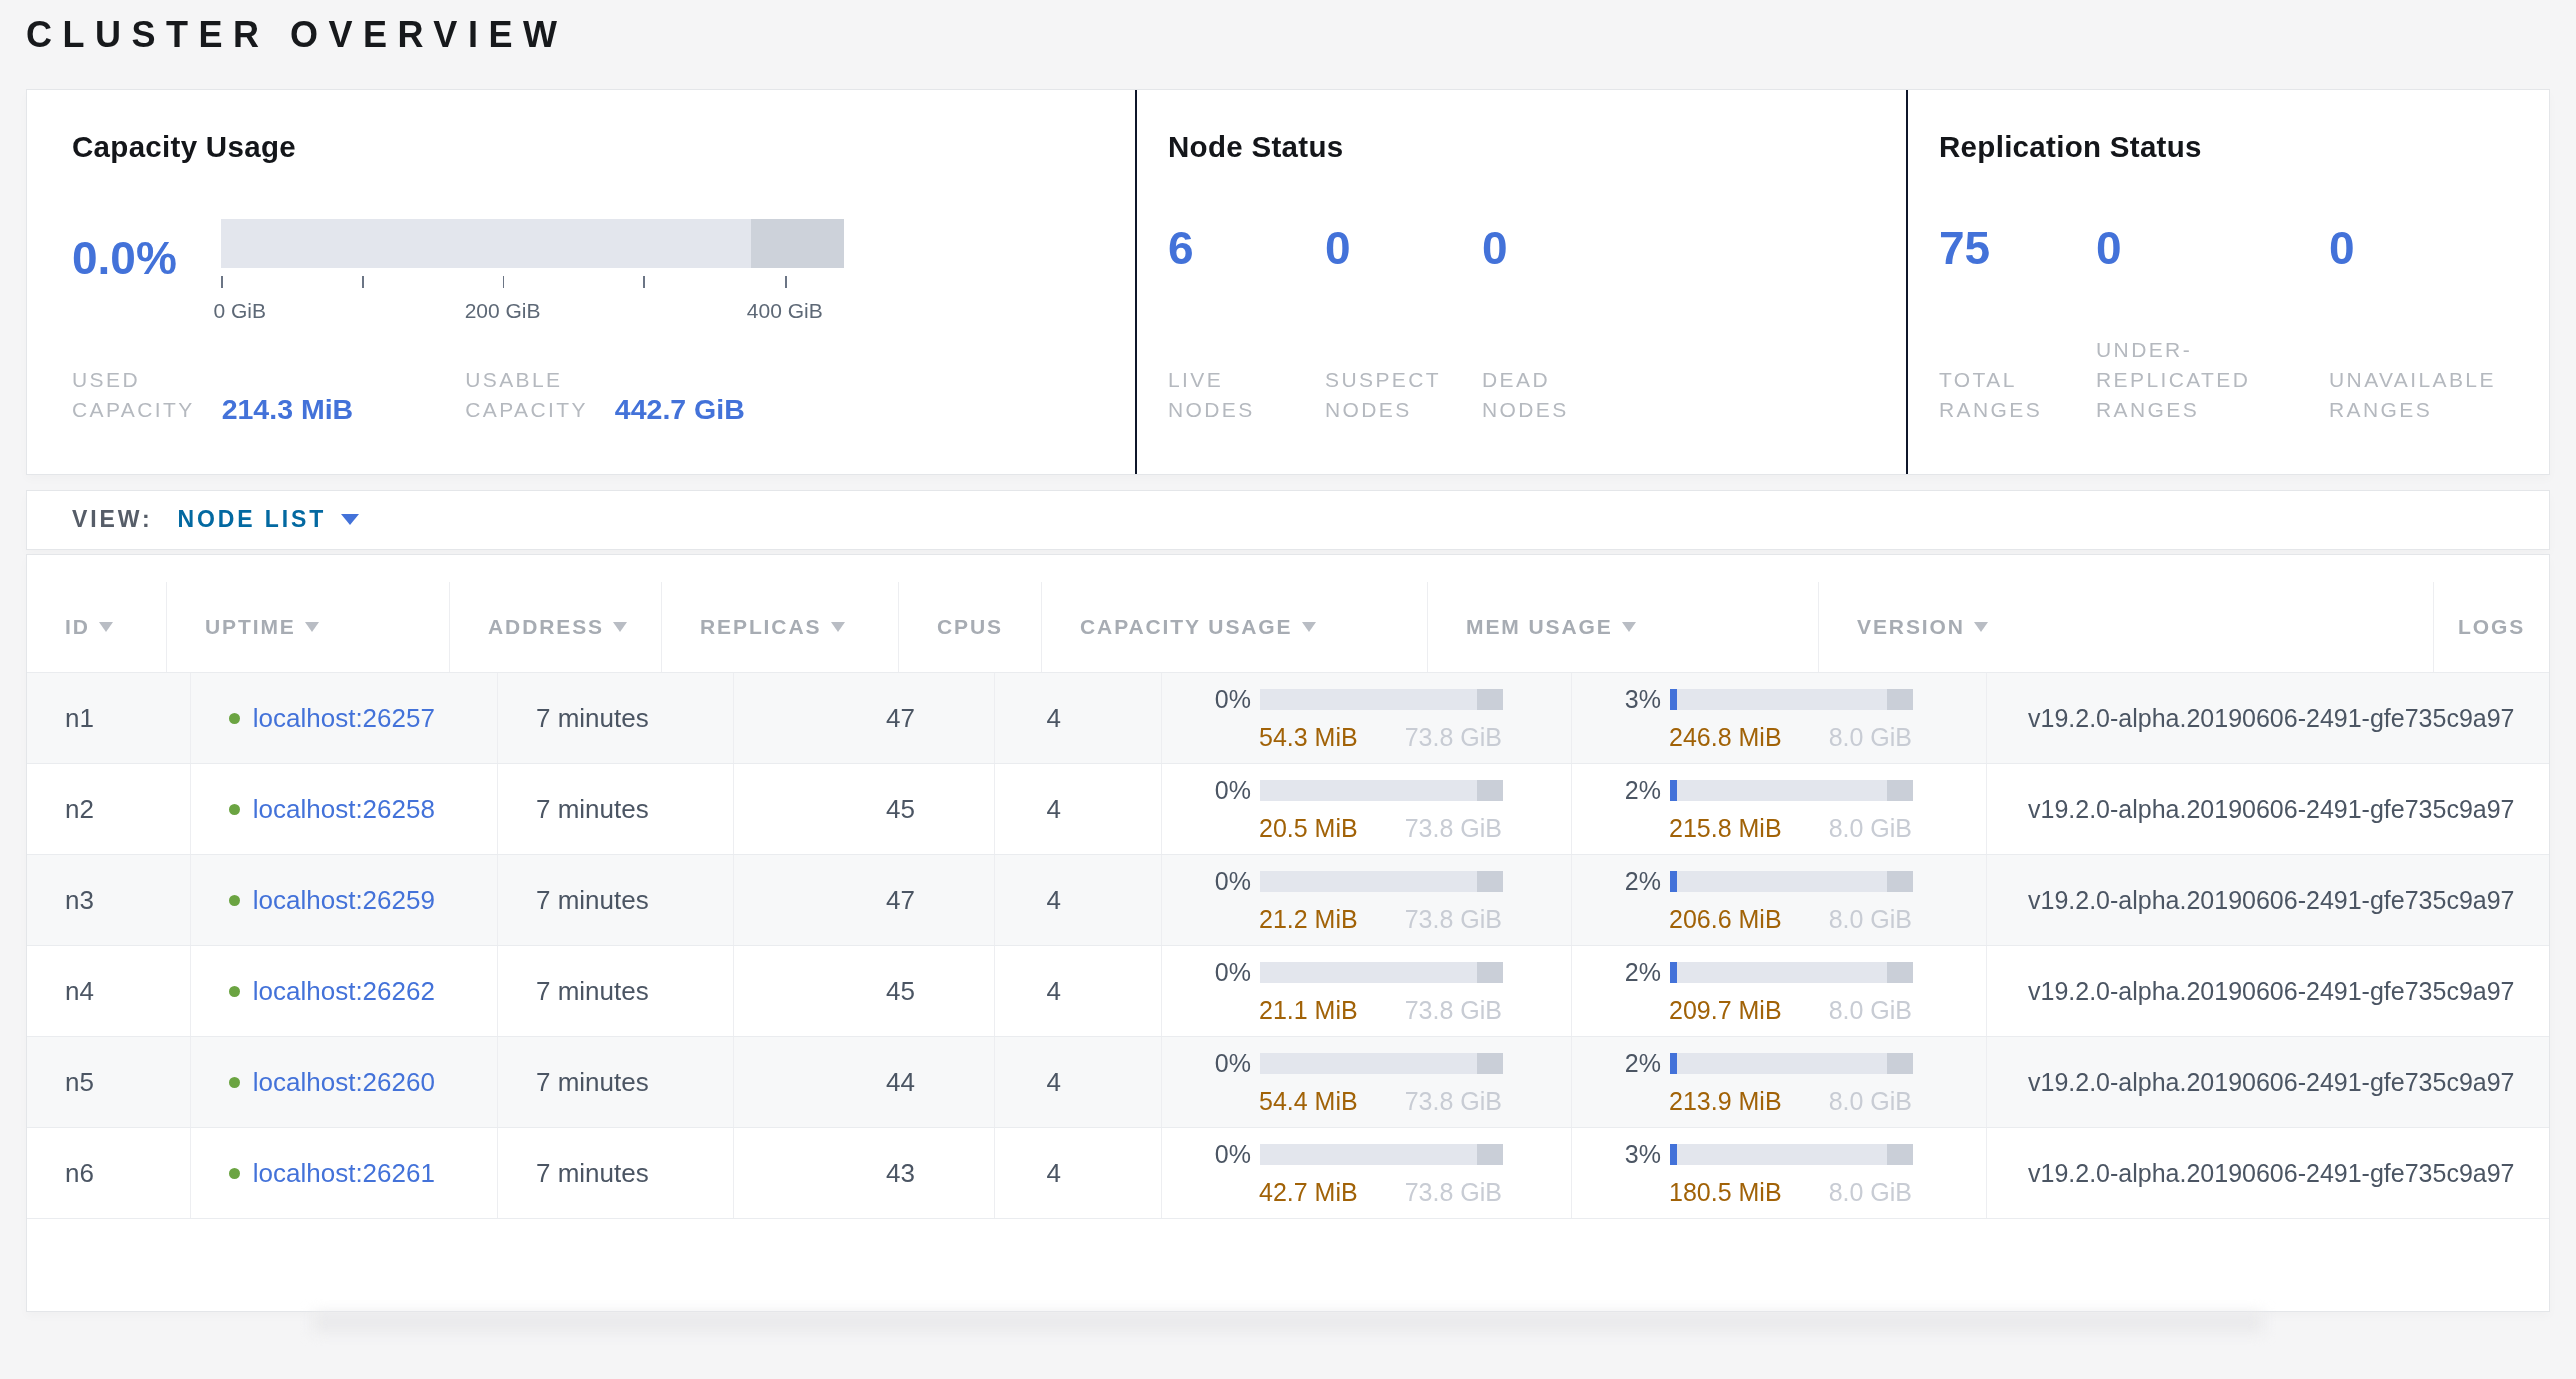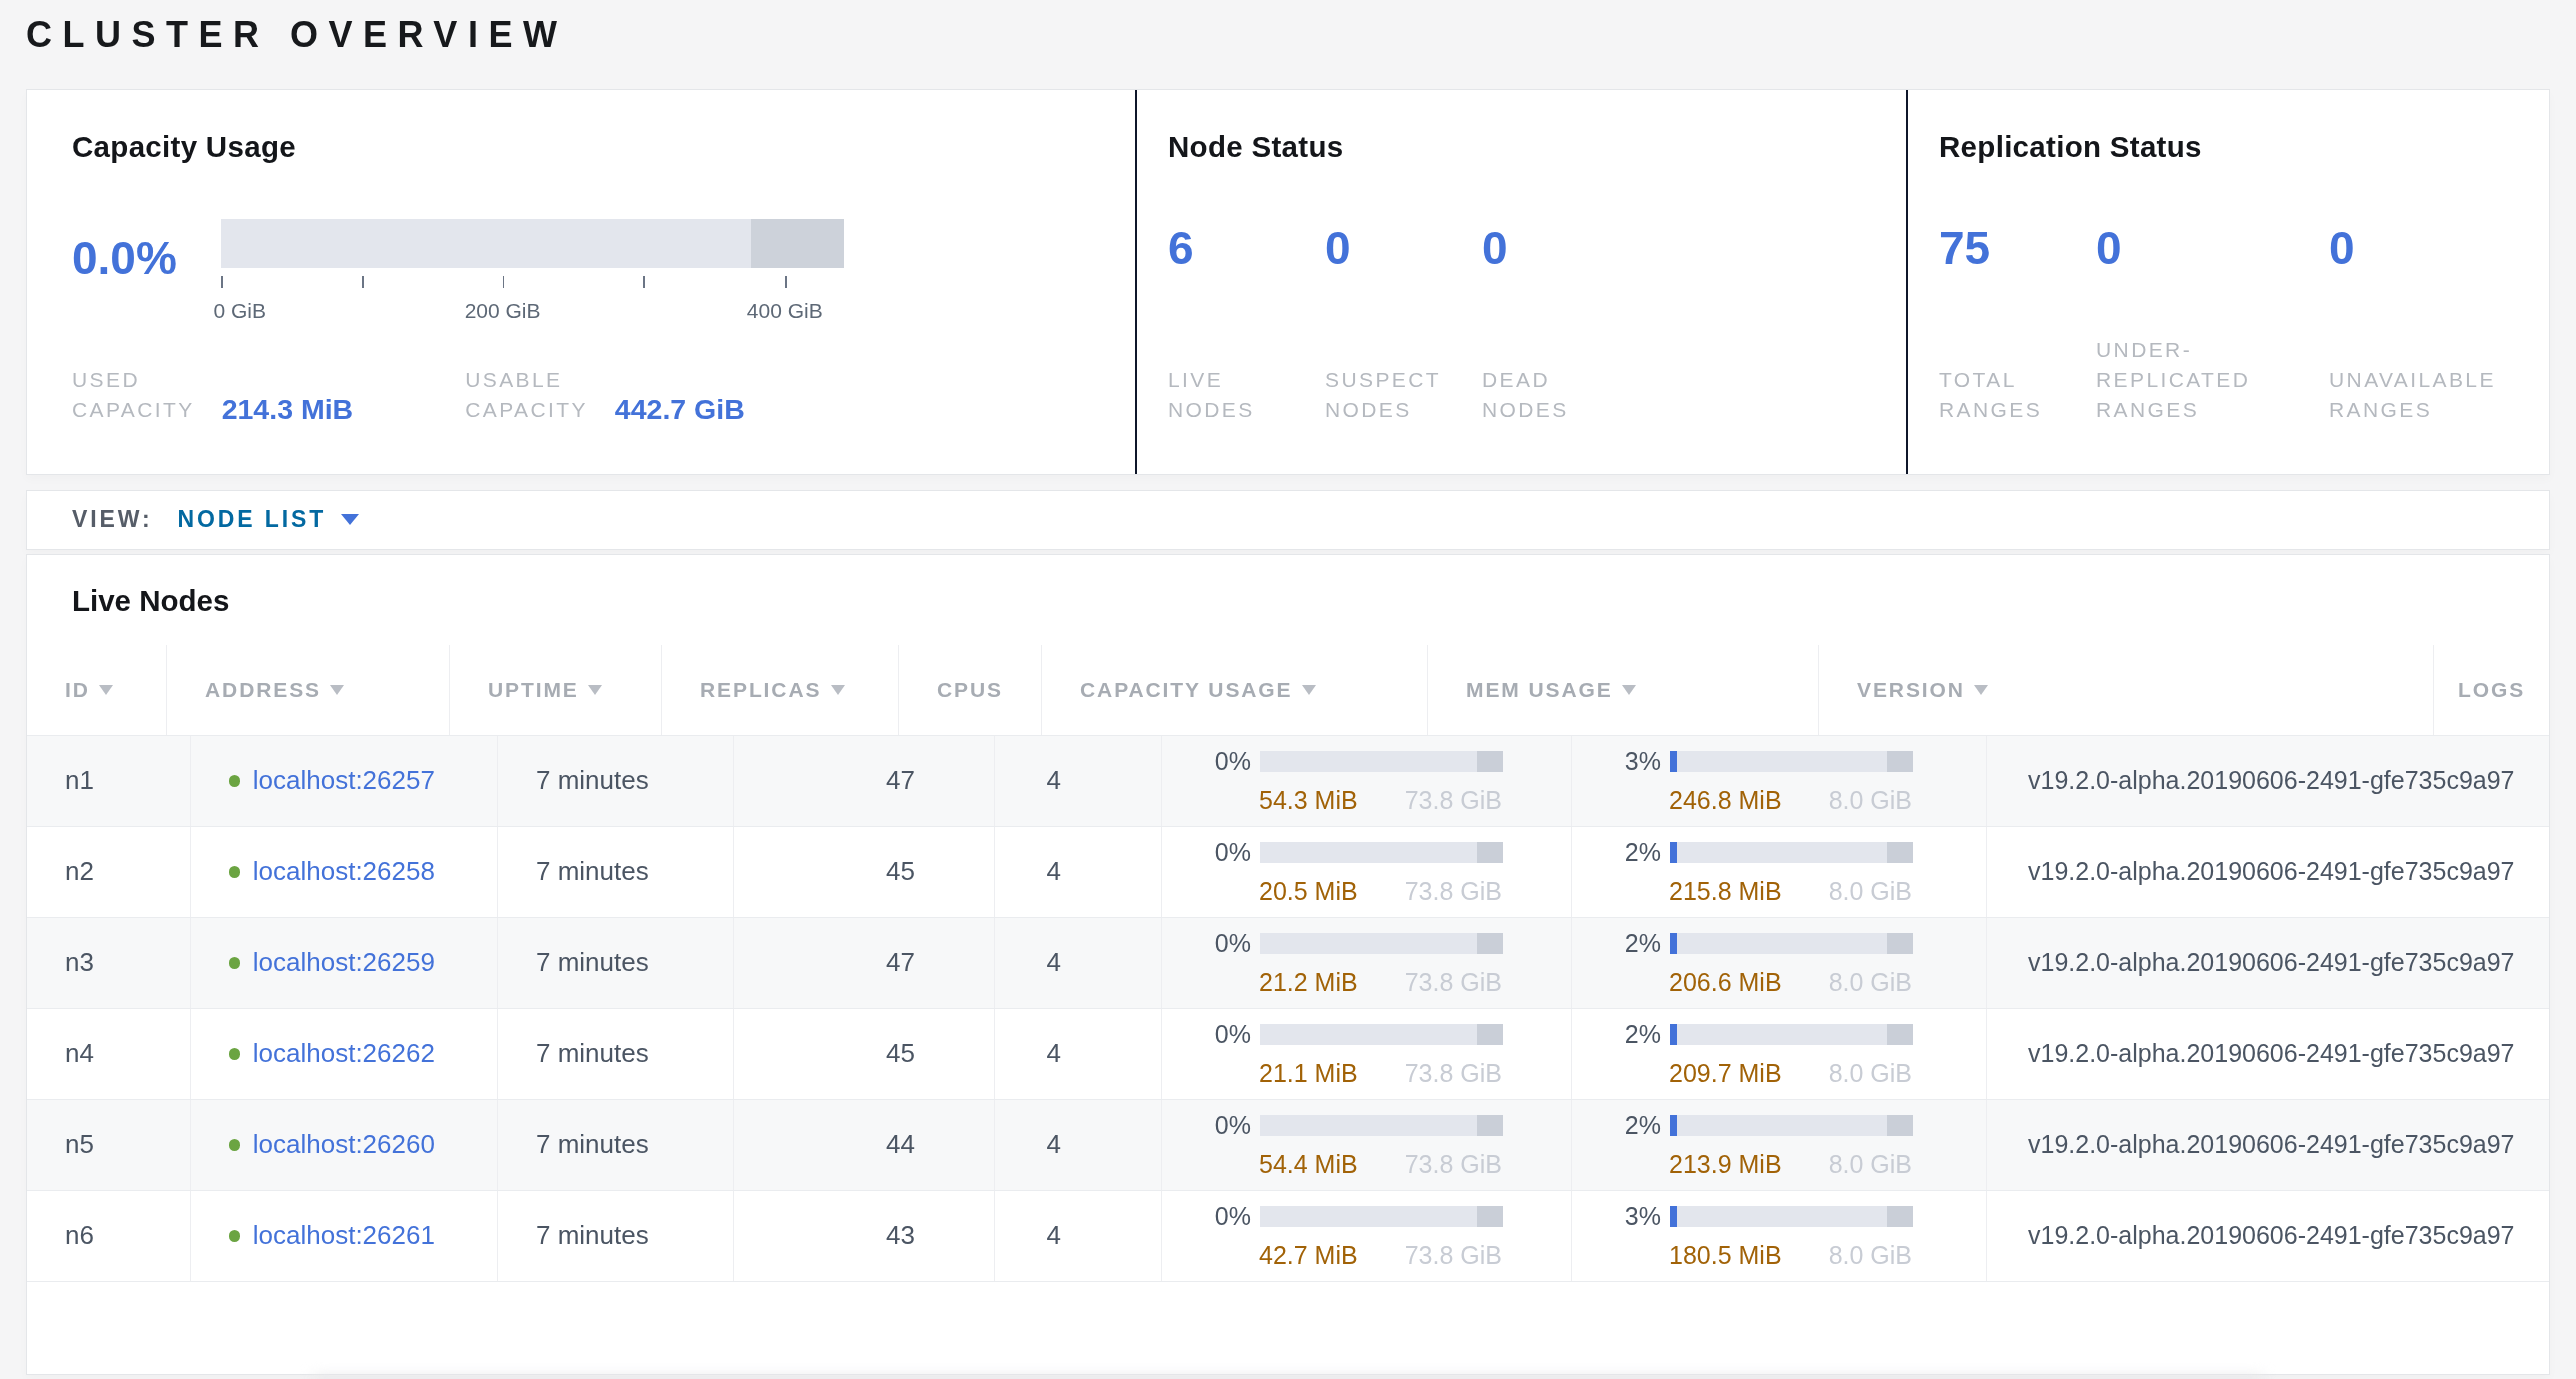--- a/index.html
+++ b/index.html
@@ -243,34 +243,33 @@
 
   <section class="card view-bar">
     <span class="view-label">VIEW:</span>
     <span class="view-select">
       <span class="sel">NODE LIST</span>
       <span class="caret"></span>
     </span>
   </section>
 
   <section class="card table-card">
-    <h2>Live Nodes</h2>
 
     <div class="tbl">
       <div class="thead">
         <div class="th c-id">
             <span>ID</span>
             <span class="sort-arrow"></span>
           </div>
+        <div class="th c-uptime">
+            <span>UPTIME</span>
+            <span class="sort-arrow"></span>
+          </div>
         <div class="th c-addr">
             <span>ADDRESS</span>
-            <span class="sort-arrow"></span>
-          </div>
-        <div class="th c-uptime">
-            <span>UPTIME</span>
             <span class="sort-arrow"></span>
           </div>
         <div class="th c-rep">
             <span>REPLICAS</span>
             <span class="sort-arrow"></span>
           </div>
         <div class="th c-cpu">
             <span>CPUS</span>
           </div>
         <div class="th c-cap">

